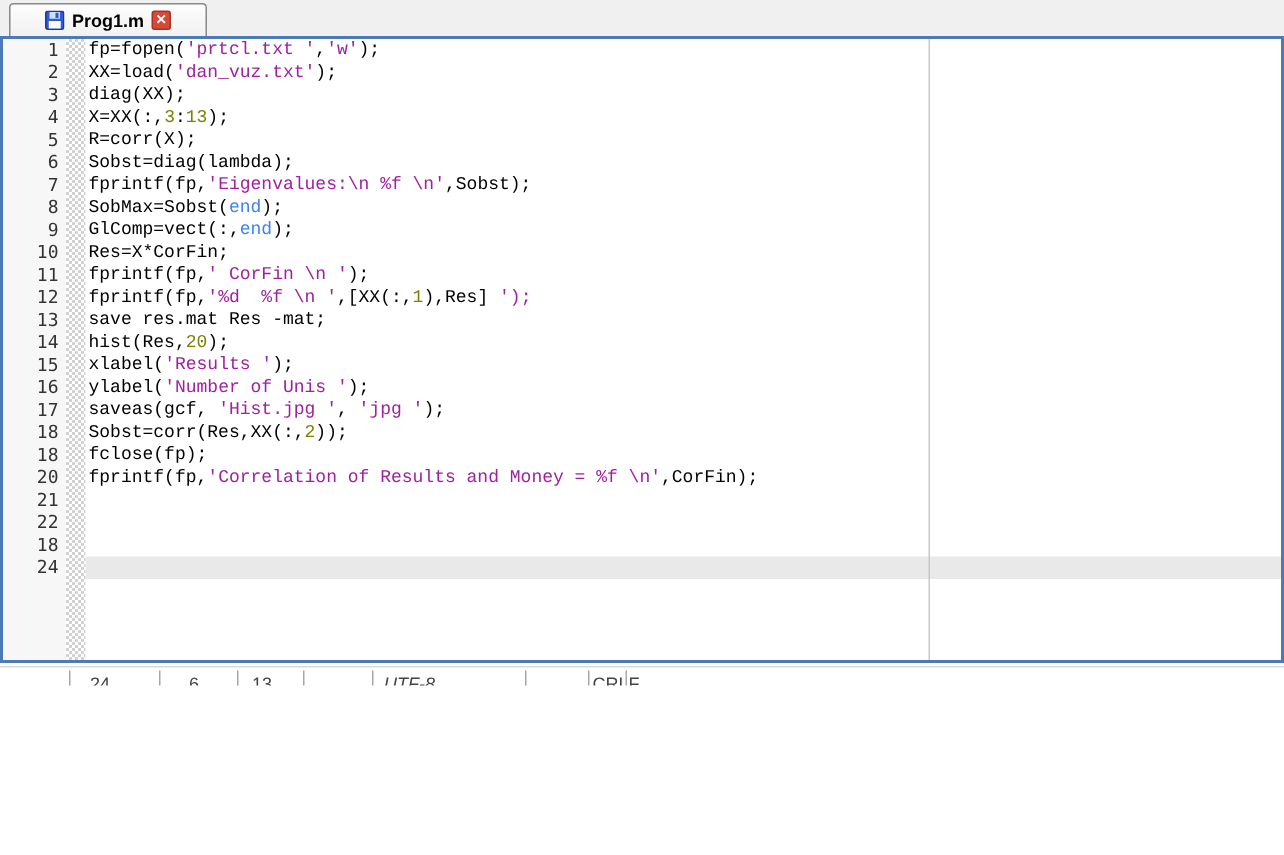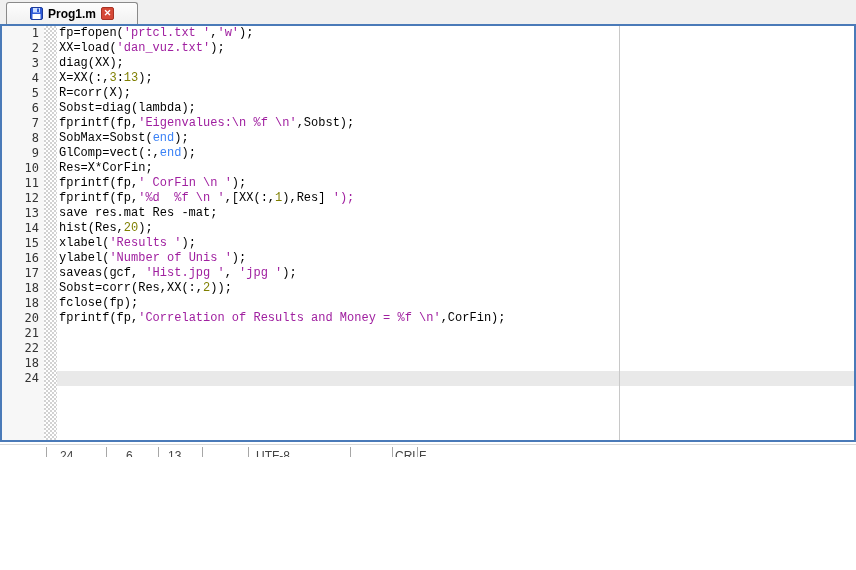--- a/index.html
+++ b/index.html
@@ -123,17 +123,17 @@
       <div class="sep" style="left: 106px;"></div>
       <div class="sep" style="left: 158px;"></div>
       <div class="sep" style="left: 202px;"></div>
       <div class="sep" style="left: 248px;"></div>
       <div class="sep" style="left: 350px;"></div>
       <div class="sep" style="left: 392px;"></div>
       <div class="sep" style="left: 417px;"></div>
       <div class="field" style="left: 60px;">24</div>
       <div class="field" style="left: 126px;">6</div>
       <div class="field" style="left: 168px;">13</div>
-      <div class="field" style="left: 256px;">UTF-8</div>
+      <div class="field" style="left: 256px; font-style: italic;">UTF-8</div>
       <div class="field" style="left: 358px; margin-left: 37px;">CRLF</div>
     </div>
 
 </div>
 
 </body></html>

